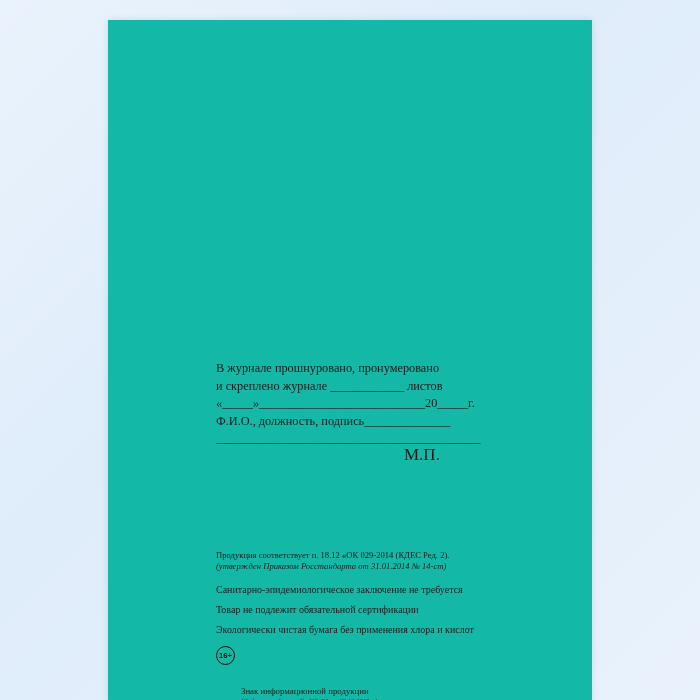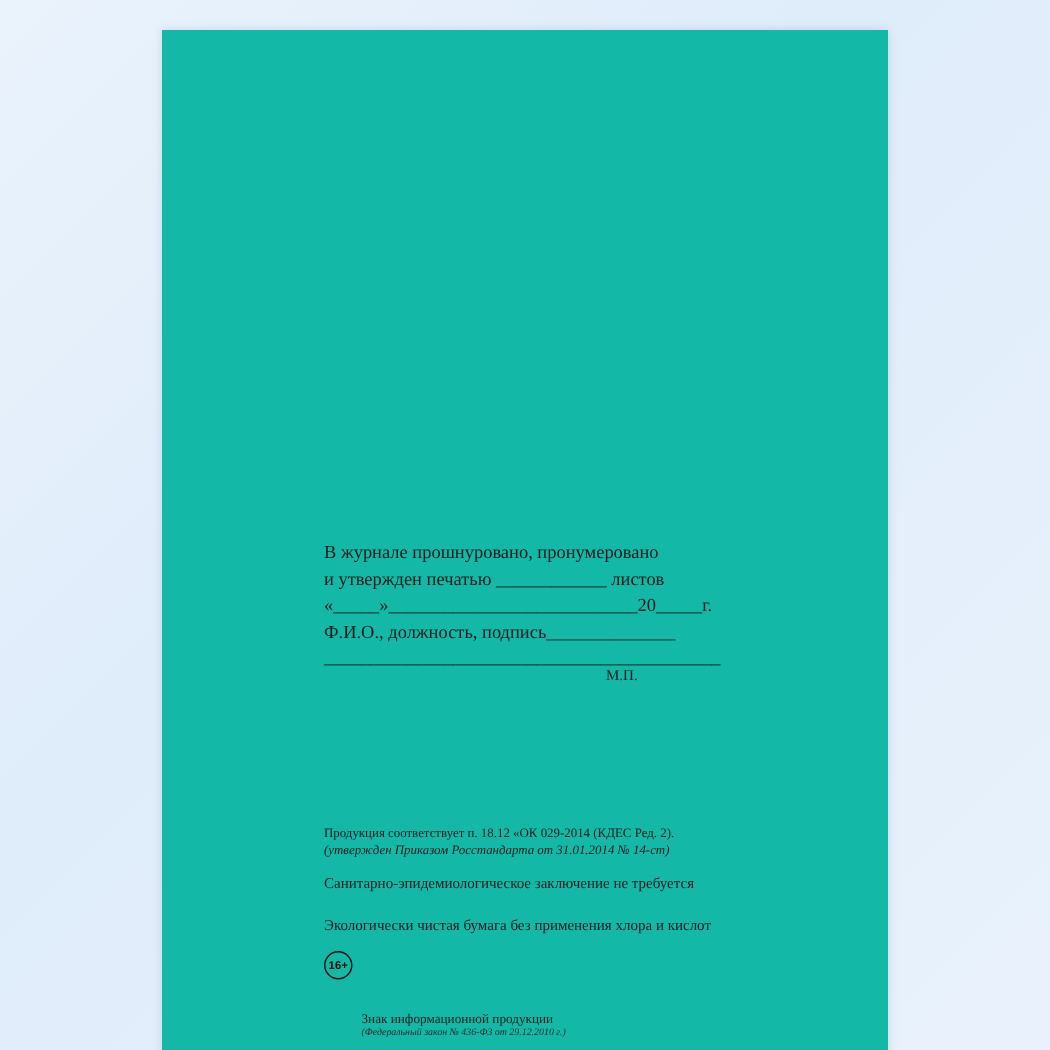--- a/index.html
+++ b/index.html
@@ -38,21 +38,21 @@
     line-height: 17.5px;
     color: #1b1b1b;
   }
   .block-main .ln {
     white-space: nowrap;
   }
   .mp {
     position: absolute;
     left: 296px;
     top: 425px;
-    font-size: 10px;
+    font-size: 17px;
     color: #1b1b1b;
   }
   .footer {
     position: absolute;
     left: 108px;
     top: 530px;
     width: 340px;
     color: #1b1b1b;
   }
   .footer .small {
@@ -109,34 +109,35 @@
 </style>
 </head>
 <body>
 
 <div class="page-bg"></div>
 
 <div class="sheet">
 
   <div class="block-main">
     <div class="ln">В журнале прошнуровано, пронумеровано</div>
-    <div class="ln">и утвержден печатью ____________ листов</div>
+    <div class="ln">и скреплено журнале ____________ листов</div>
     <div class="ln">«_____»___________________________20_____г.</div>
     <div class="ln">Ф.И.О., должность, подпись______________</div>
     <div class="ln">___________________________________________</div>
   </div>
 
   <div class="mp">М.П.</div>
 
   <div class="footer">
     <div class="small">Продукция соответствует п. 18.12 «ОК 029-2014 (КДЕС Ред. 2).</div>
     <div class="small italic">(утвержден Приказом Росстандарта от 31.01.2014 № 14-ст)</div>
     <div class="gap"></div>
     <div class="row">Санитарно-эпидемиологическое заключение не требуется</div>
     <div class="gap-sm"></div>
+    <div class="row">Товар не подлежит обязательной сертификации</div>
     <div class="gap-sm"></div>
     <div class="row">Экологически чистая бумага без применения хлора и кислот</div>
 
     <div class="age-row">
       <div class="age-badge">16+</div>
       <div>
         <div class="age-text">Знак информационной продукции</div>
         <div class="age-sub">(Федеральный закон № 436-ФЗ от 29.12.2010 г.)</div>
       </div>
     </div>

